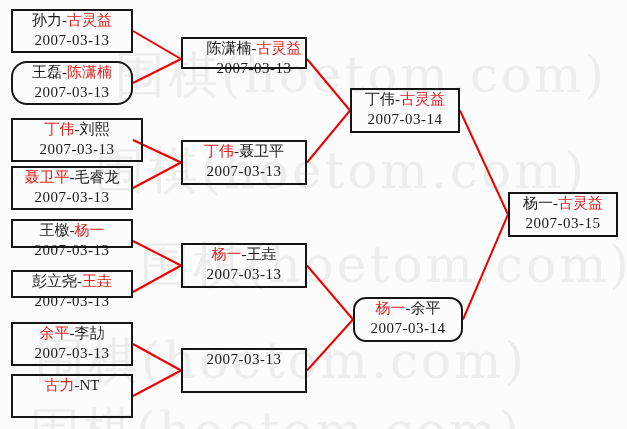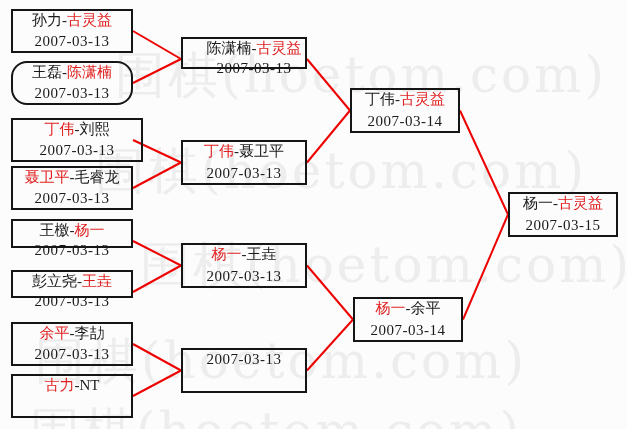--- a/index.html
+++ b/index.html
@@ -17,21 +17,21 @@
     font-family:"DejaVu Serif",serif;
     user-select:none;
   }
   #lines{position:absolute;left:0;top:0;}
   .box{
     position:absolute;
     box-sizing:border-box;
     border:2px solid #151515;
     background:transparent;
     display:flex;flex-direction:column;
-    align-items:center;justify-content:space-between;
+    align-items:center;justify-content:flex-start;
     font-size:15px;line-height:1.3;
     color:#1a1a1a;
     text-align:center;
   }
   .names{white-space:nowrap;}
   .date{white-space:nowrap;letter-spacing:0.5px;min-height:19px;}
 </style>
 </head>
 <body>
 
@@ -104,21 +104,21 @@
         <div class="names"><span style="color: rgb(224, 32, 32);">杨一</span><span>-</span><span>王垚</span></div>
         <div class="date">2007-03-13</div>
       </div>
       <div class="box" style="left: 181px; top: 348px; width: 126px; height: 45px;">
         <div class="date">2007-03-13</div>
       </div>
       <div class="box" style="left: 350px; top: 88px; width: 110px; height: 45px;">
         <div class="names"><span>丁伟</span><span>-</span><span style="color: rgb(224, 32, 32);">古灵益</span></div>
         <div class="date">2007-03-14</div>
       </div>
-      <div class="box" style="left: 353px; top: 297px; width: 110px; height: 45px;">
+      <div class="box" style="left: 353px; top: 297px; width: 110px; height: 45px; border-radius: 13px;">
         <div class="names"><span style="color: rgb(224, 32, 32);">杨一</span><span>-</span><span>余平</span></div>
         <div class="date">2007-03-14</div>
       </div>
       <div class="box" style="left: 508px; top: 192px; width: 110px; height: 45px;">
         <div class="names"><span>杨一</span><span>-</span><span style="color: rgb(224, 32, 32);">古灵益</span></div>
         <div class="date">2007-03-15</div>
       </div>
     </div>
 </div>
 

